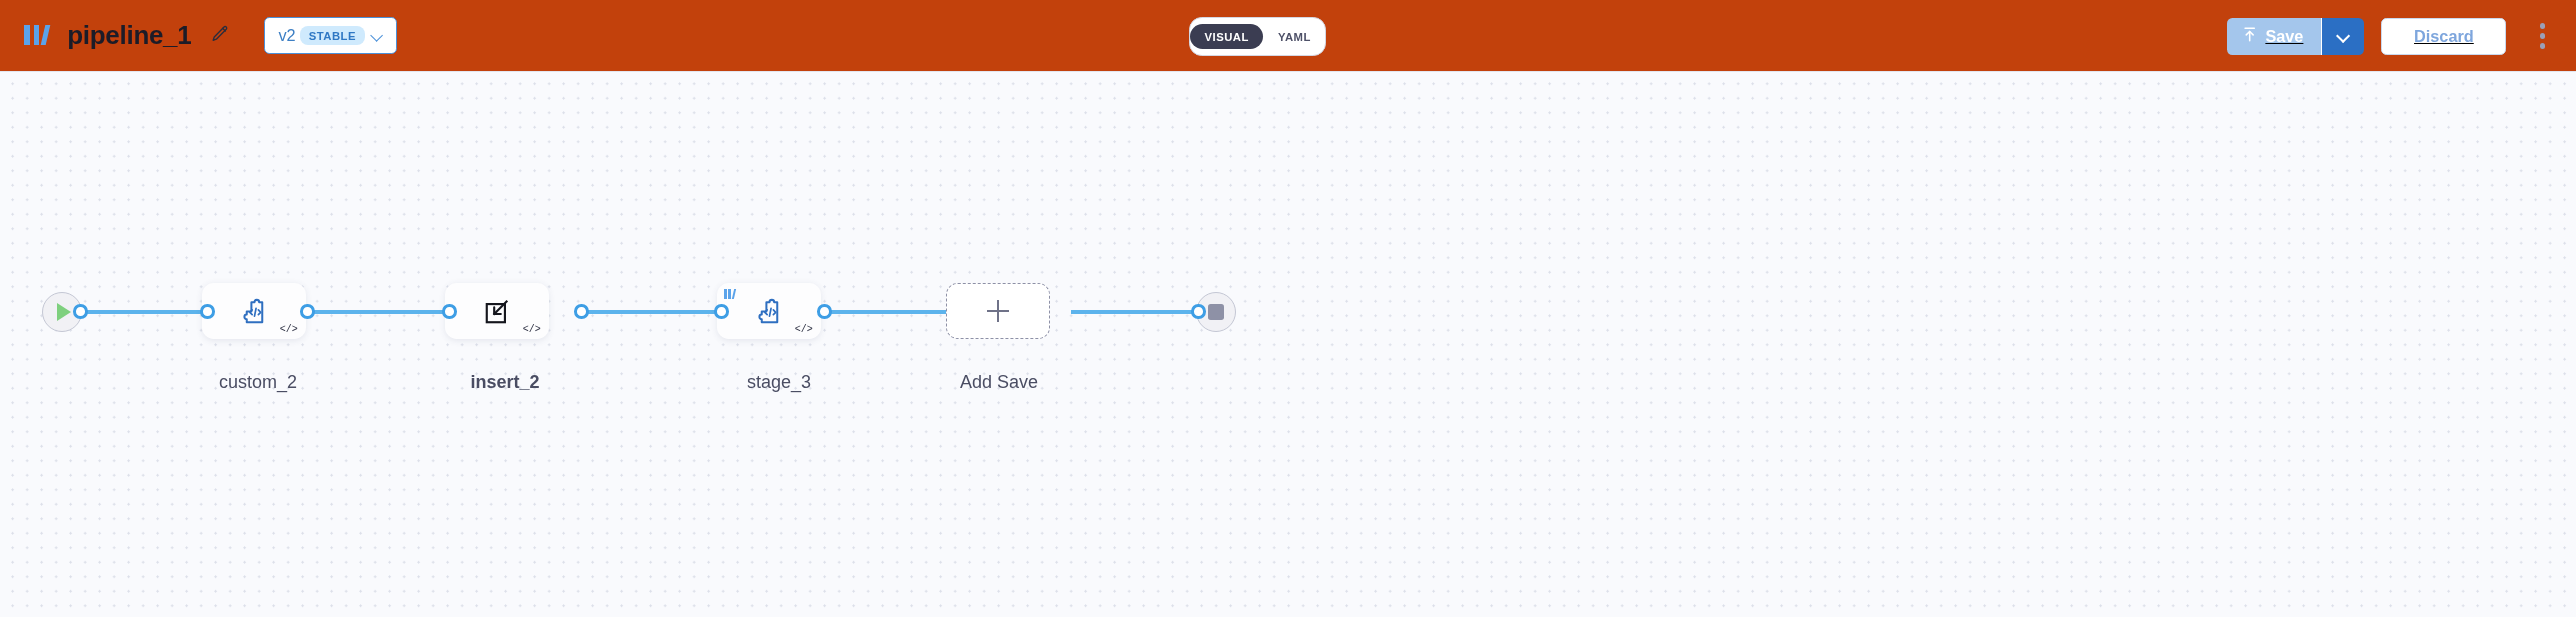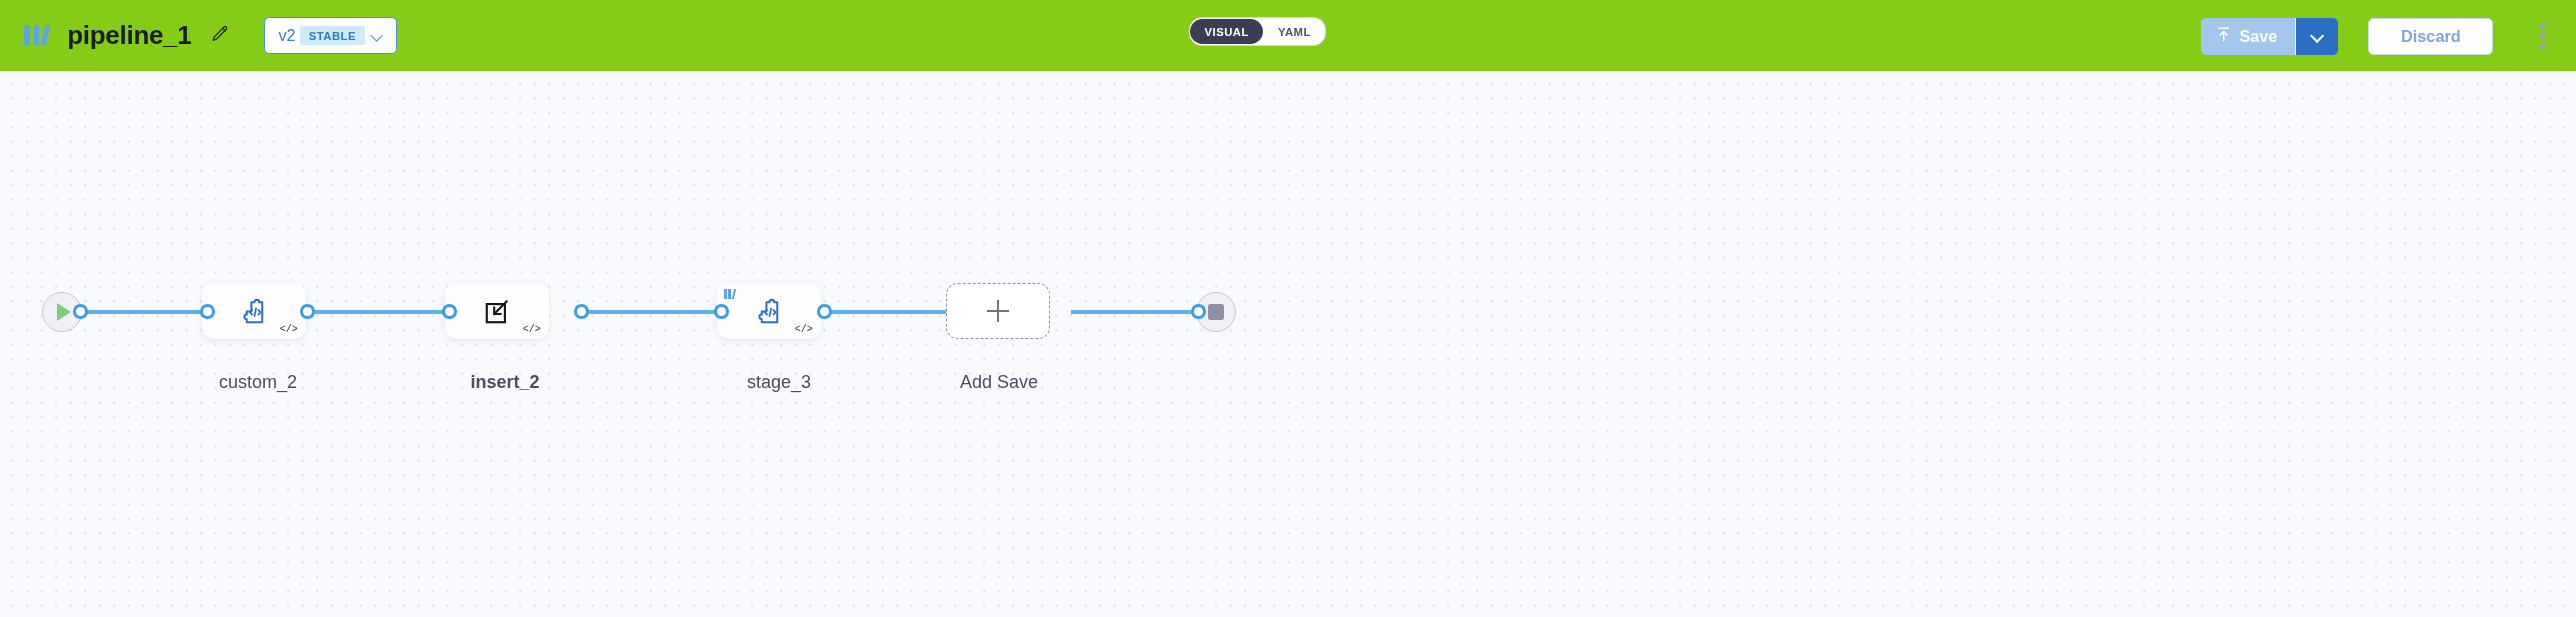--- a/index.html
+++ b/index.html
@@ -18,21 +18,21 @@
     width: 2576px;
     height: 617px;
   }
 
   
   #header {
     position: absolute;
     top: 0; left: 0;
     width: 2576px;
     height: 72px;
-    background: #84cc16;
+    background: #c2410c;
     border-bottom: 0.9px solid #e3e6ef;
     display: flex;
     align-items: center;
   }
 
   .hdr-left {
     display: flex;
     align-items: center;
     padding-left: 23.6px;
     gap: 0px;
@@ -92,21 +92,21 @@
     color: #3d7fc4;
     font-weight: normal;
   }
   .version-badge {
     background: #cfeafd;
     color: #2f78c4;
     font-size: 11.3px;
     font-weight: bold;
     letter-spacing: 0.5px;
     padding: 3.6px 9px;
-    border-radius: 2px;
+    border-radius: 8px;
   }
   .chev {
     width: 16.3px; height: 16.3px;
     display: inline-block;
     position: relative;
   }
   .chev::before {
     content: "";
     position: absolute;
     left: 2.7px; top: 3.6px;
@@ -114,21 +114,21 @@
     border-right: 1.8px solid #4a90d9;
     border-bottom: 1.8px solid #4a90d9;
     transform: rotate(45deg);
   }
 
   
   .mode-toggle {
     position: absolute;
     left: 1189px;
     top: 17px;
-    height: 29px;
+    height: 39px;
     border: 0.9px solid #d4d7e3;
     border-radius: 12.7px;
     display: flex;
     align-items: center;
     background: #ffffff;
     overflow: hidden;
     cursor: pointer;
   }
   .mode-opt {
     height: 24.5px;
@@ -146,21 +146,22 @@
   }
 
   
   .hdr-right {
     position: absolute;
     right: 18px;
     top: 0;
     height: 72px;
     display: flex;
     align-items: center;
-    gap: 30px;
+    gap: 17px;
+    text-decoration: underline;
   }
 
   .save-group {
     display: flex;
     height: 37px;
     border-radius: 5.4px;
     overflow: hidden;
   }
   .save-main {
     background: #a4c6ec;

